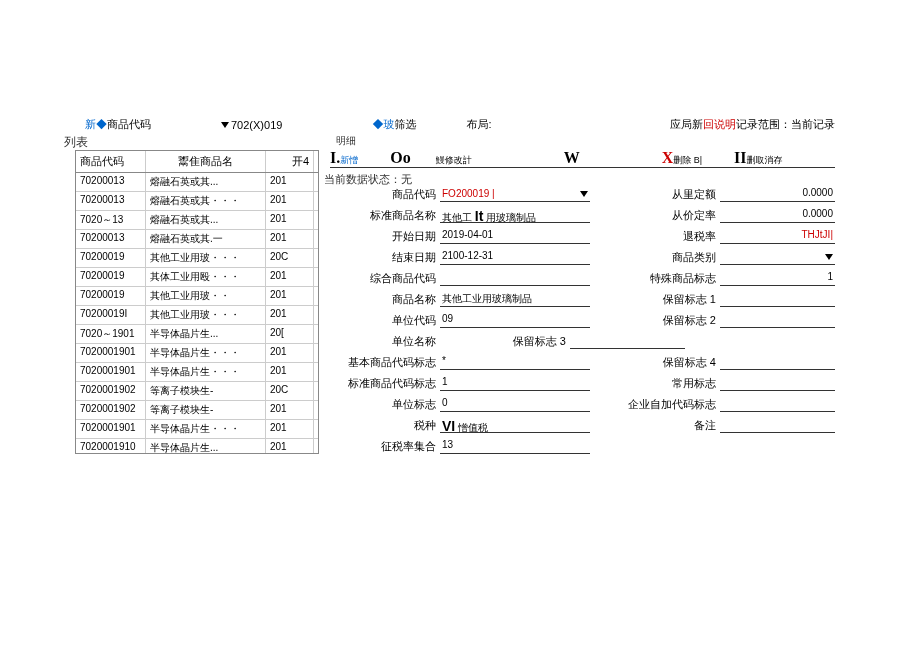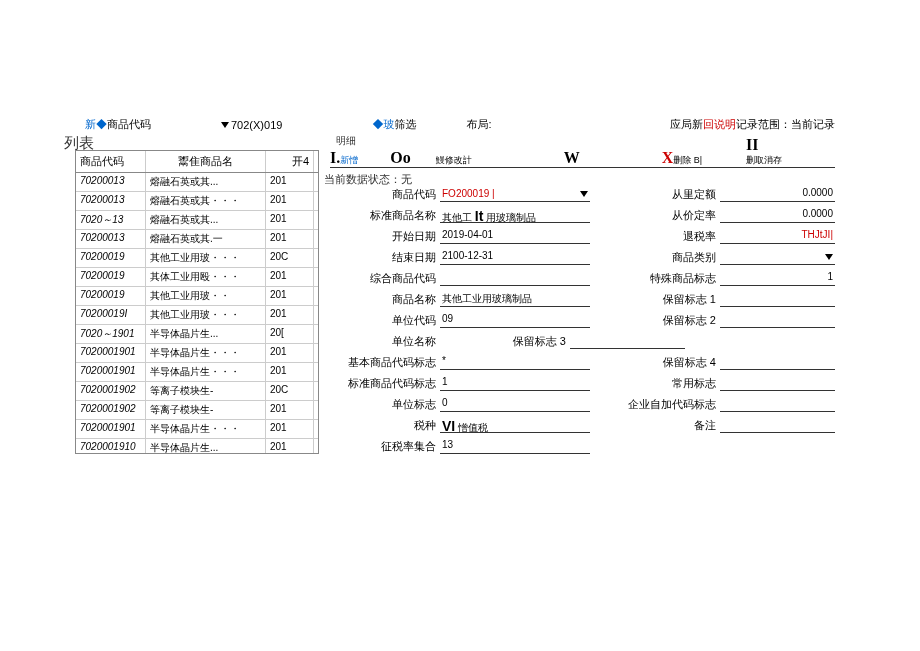--- a/index.html
+++ b/index.html
@@ -7,48 +7,48 @@
     
     .top-bar { position: absolute; top: 117px; left: 85px; right: 85px; display: flex; align-items: center; gap: 30px; }
     .top-bar .new-code { color: #0066cc; }
     .top-bar .new-code .blue { color: #0066cc; }
     .top-bar .black { color: #000; }
     .top-bar .dropdown { margin-left: 40px; display: flex; align-items: center; gap: 2px; }
     .top-bar .refresh { margin-left: auto; }
     .top-bar .refresh .red { color: #cc0000; }
     .triangle-down { display: inline-block; width: 0; height: 0; border-left: 4px solid transparent; border-right: 4px solid transparent; border-top: 6px solid #000; vertical-align: middle; }
     
-    .list-label { position: absolute; top: 134px; left: 64px; font-size: 15px; color: #333; }
+    .list-label { position: absolute; top: 134px; left: 64px; font-size: 12px; color: #333; }
     
     .table-wrap { position: absolute; top: 150px; left: 75px; width: 244px; border: 1px solid #888; }
     .table-head { display: flex; border-bottom: 1px solid #888; background: #fff; }
     .table-head > div { padding: 3px 4px; border-right: 1px solid #ccc; font-size: 11px; }
     .th-code { width: 70px; }
     .th-name { width: 120px; text-align: center; }
     .th-open { width: 48px; text-align: right; }
     .table-body { max-height: 280px; overflow: hidden; }
     .table-row { display: flex; border-bottom: 1px solid #ccc; font-size: 10px; }
     .table-row > div { padding: 2px 4px; border-right: 1px solid #ccc; white-space: nowrap; overflow: hidden; }
-    .td-code { width: 70px; font-style: italic; }
+    .td-code { width: 70px; }
     .td-name { width: 120px; }
     .td-open { width: 48px; }
     
     .detail-label { position: absolute; top: 134px; left: 336px; font-size: 10px; color: #333; }
     
     .detail-toolbar { position: absolute; top: 150px; left: 330px; right: 85px; border-bottom: 1px solid #333; height: 18px; display: flex; align-items: flex-end; gap: 2px; font-size: 10px; }
     .detail-toolbar .tb-item { display: flex; align-items: baseline; }
     .detail-toolbar .big-letter { font-size: 16px; font-weight: bold; font-family: Georgia, serif; }
     .detail-toolbar .red-letter { color: #cc0000; }
     .detail-toolbar .small-text { font-size: 9px; }
     .detail-toolbar .blue-text { color: #0066cc; }
     .detail-toolbar .sp1 { margin-left: 0; }
     .detail-toolbar .sp2 { margin-left: 30px; gap: 25px; }
     .detail-toolbar .sp3 { margin-left: 90px; }
     .detail-toolbar .sp4 { margin-left: 80px; }
-    .detail-toolbar .sp5 { margin-left: 42px; flex-direction: column; }
+    .detail-toolbar .sp5 { margin-left: 30px; }
     
     .status-line { position: absolute; top: 172px; left: 324px; font-size: 11px; color: #333; }
     
     .form-area { position: absolute; top: 185px; left: 330px; right: 85px; }
     .form-row { display: flex; align-items: center; margin-bottom: 3px; height: 18px; }
     .form-label-left { width: 110px; text-align: right; font-size: 11px; padding-right: 4px; }
     .form-field-left { width: 150px; border-bottom: 1px solid #333; font-size: 10px; padding: 1px 2px; height: 16px; overflow: hidden; white-space: nowrap; }
     .form-label-right { width: 100px; text-align: right; font-size: 11px; padding-right: 4px; margin-left: 30px; }
     .form-field-right { width: 115px; border-bottom: 1px solid #333; font-size: 10px; padding: 1px 2px; text-align: right; height: 16px; }
     .field-red { color: #cc0000; }

